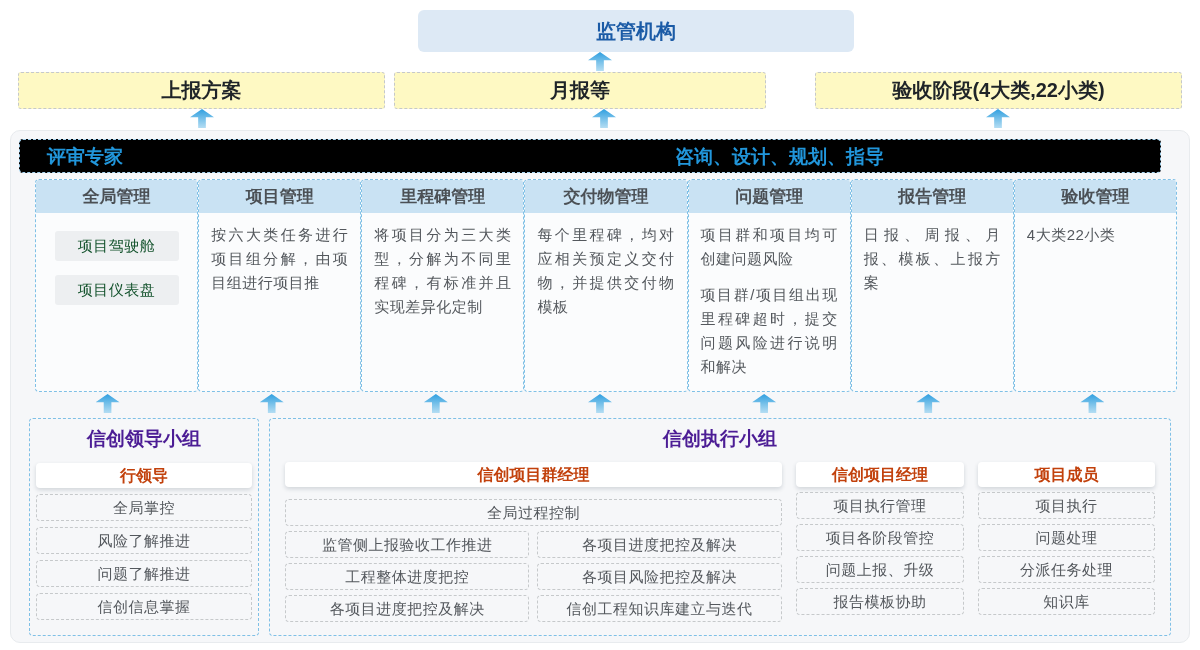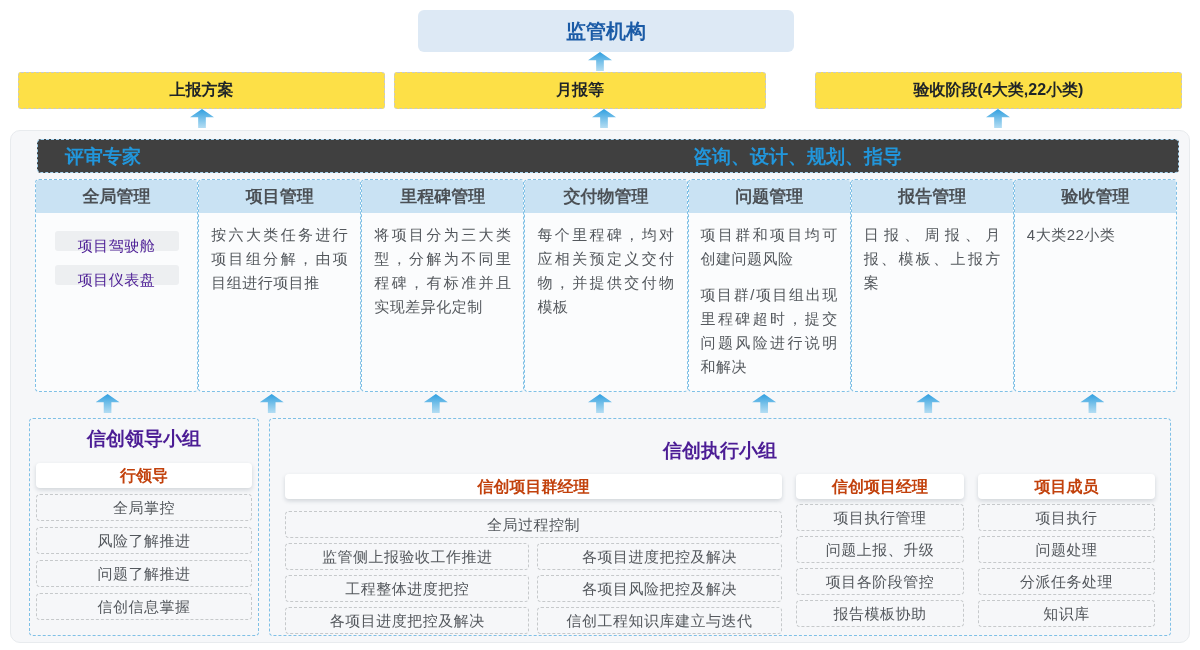--- a/index.html
+++ b/index.html
@@ -2,74 +2,74 @@
 <html><head>
 <meta charset="utf-8">
 <style>
   * { margin:0; padding:0; box-sizing:border-box; }
   html,body { width:1200px; height:650px; background:#ffffff;
     font-family:"Liberation Sans", sans-serif; }
   .abs { position:absolute; }
   body { position:relative; overflow:hidden; }
 
   
-  .reg-box { left:418px; top:10px; width:376px; height:42px;
+  .reg-box { left:418px; top:10px; width:436px; height:42px;
     background:#dde9f5; border-radius:6px; text-align:center;
     line-height:42px; font-size:20px; font-weight:bold; color:#1b5ba6; }
 
-  .dash-box { height:37px; background:#fde047;
+  .dash-box { height:37px; background:#fef9c3;
     border:1px dashed #c5c8cb; border-radius:3px; text-align:center;
-    line-height:34px; font-size:16px; font-weight:bold; color:#1f2428; }
+    line-height:34px; font-size:20px; font-weight:bold; color:#1f2428; }
   .db1 { left:18px;  top:72px; width:367px; }
   .db2 { left:394px; top:72px; width:372px; }
   .db3 { left:815px; top:72px; width:367px; }
 
   
   .arrow { width:24px; height:19px;
     background:linear-gradient(to bottom, #2f9fe0 0%, #7cc3ea 55%, #b4ddf3 100%);
     clip-path:polygon(50% 0, 100% 44%, 66% 44%, 66% 100%, 34% 100%, 34% 44%, 0 44%); }
   .a-top  { left:588px; top:52px;  }
   .a-r1   { top:109px; }
 
   
   .main { left:10px; top:130px; width:1180px; height:513px;
     background:#f6f7f9; border:1px solid #e8ebee; border-radius:10px; }
 
-  .expert-bar { left:26px; top:8px; width:1142px; height:34px;
-    background:#404040; border:1px dashed #a5d2ee; border-radius:4px; }
+  .expert-bar { left:8px; top:8px; width:1142px; height:34px;
+    background:#000000; border:1px dashed #a5d2ee; border-radius:4px; }
   .blue-title { font-size:19px; font-weight:bold; color:#2196db; }
   .expert-bar .t1 { left:27px; top:0; line-height:33px; }
   .expert-bar .t2 { left:655px; top:0; line-height:33px; }
 
   .cols { left:24px; top:48px; width:1142px; height:213px;
     display:flex; position:absolute; }
   .col { flex:1; border:1px dashed #7fc0e6; border-radius:4px;
     background:#fbfcfd; overflow:hidden; }
   .col-head { height:33px; background:#c9e2f3; text-align:center;
     line-height:33px; font-size:17px; font-weight:bold; color:#4b5055; }
   .col-body { padding:10px 12px; font-size:15px; color:#54585d;
     line-height:1.6; text-align:justify; letter-spacing:0.5px; }
   .col-body p + p { margin-top:12px; }
-  .pill { width:124px; height:20px; margin:8px auto 0; background:#edeff1;
+  .pill { width:124px; height:30px; margin:8px auto 0; background:#edeff1;
     border-radius:3px; text-align:center; line-height:30px; font-size:15px;
-    color:#4c1d95; letter-spacing:0.5px; }
+    color:#14532d; letter-spacing:0.5px; }
   .pill + .pill { margin-top:14px; }
 
   .arrows7 { left:18px; top:263px; width:1142px; height:22px;
     display:flex; gap:7px; position:absolute; }
   .arrows7 .cell { flex:1; display:flex; justify-content:center; }
 
   
   .bottom { left:18px; top:287px; width:1142px; height:218px;
     display:flex; gap:10px; position:absolute; }
   .group { border:1px dashed #7fc0e6; border-radius:4px; }
   .group-title { text-align:center; margin-top:7px; font-size:19px;
     font-weight:bold; color:#4c1d95; }
   .lead { width:230px; padding:0 6px; }
-  .exec { flex:1; padding:12px 15px; }
+  .exec { flex:1; padding:0 15px; }
 
   .role-head { height:25px; background:#ffffff; border-radius:4px;
     box-shadow:0 2px 4px rgba(40,60,80,.18); text-align:center;
     line-height:25px; font-size:16px; font-weight:bold; color:#c2410c; }
   .item { height:27px; border:1px dashed #c6c9cb; border-radius:4px;
     text-align:center; line-height:25px; font-size:15px; color:#54585d;
     letter-spacing:0.5px; }
 
   .lead .role-head { margin-top:11px; }
   .lead .item { margin-top:6px; }
@@ -212,22 +212,22 @@
           </div>
           <div class="two-col">
             <div class="item">各项目进度把控及解决</div>
             <div class="item">信创工程知识库建立与迭代</div>
           </div>
         </div>
 
         <div class="sub-pm">
           <div class="role-head">信创项目经理</div>
           <div class="item">项目执行管理</div>
+          <div class="item">项目各阶段管控</div>
           <div class="item">问题上报、升级</div>
-          <div class="item">项目各阶段管控</div>
           <div class="item">报告模板协助</div>
         </div>
 
         <div class="sub-member">
           <div class="role-head">项目成员</div>
           <div class="item">项目执行</div>
           <div class="item">问题处理</div>
           <div class="item">分派任务处理</div>
           <div class="item">知识库</div>
         </div>

